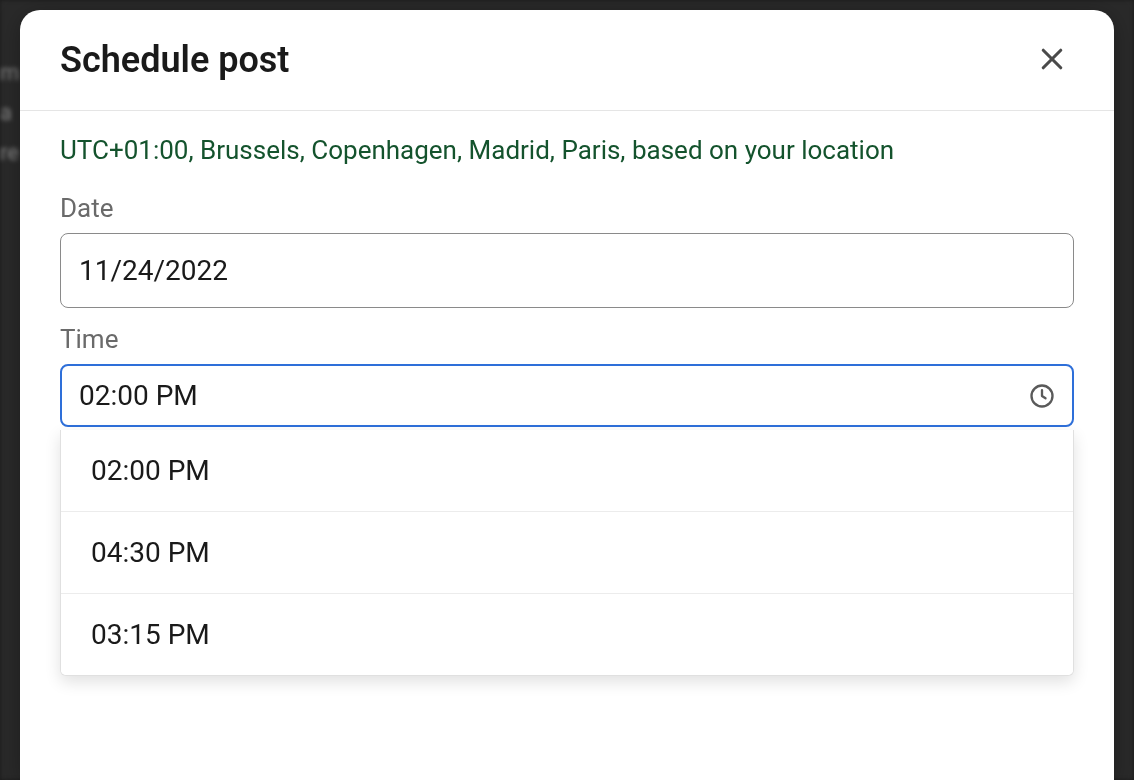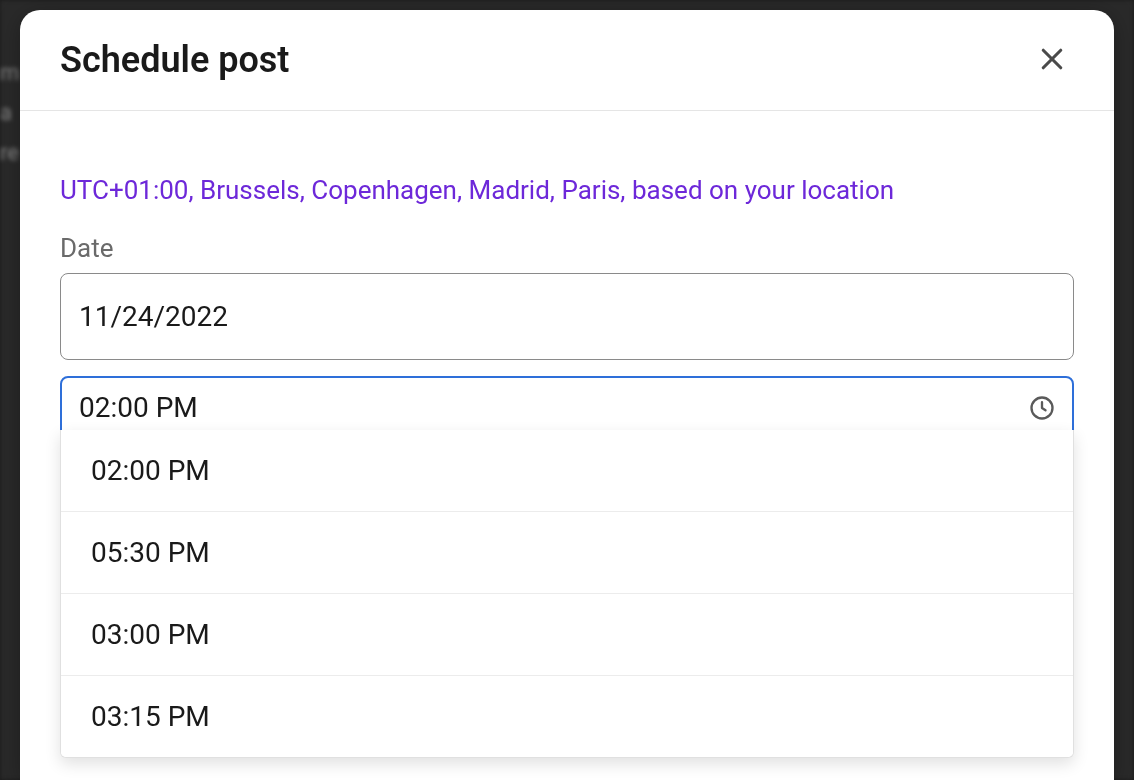--- a/index.html
+++ b/index.html
@@ -66,40 +66,39 @@
       width: 30px;
       height: 30px;
     }
     .modal-body {
       padding: 24px 40px;
       flex: 1;
       position: relative;
     }
     .tz-info {
       font-size: 26px;
-      color: #6d28d9;
+      color: #14532d;
       margin-bottom: 28px;
-      margin-top: 40px;
     }
     .field-group {
       margin-bottom: 16px;
     }
     .field-label {
       font-size: 26px;
       color: #6a6a6a;
       margin-bottom: 10px;
       display: block;
     }
     .input-wrapper {
       position: relative;
     }
     .text-input {
       width: 100%;
       font-size: 28px;
-      padding: 26px 18px;
+      padding: 20px 18px;
       border: 1px solid #8a8a8a;
       border-radius: 8px;
       color: #1a1a1a;
       background: #fff;
       font-family: inherit;
     }
     .text-input.focused {
       border: 2px solid #2e6fd9;
       outline: none;
       padding: 13px 17px;
@@ -167,31 +166,31 @@
     <p class="tz-info">UTC+01:00, Brussels, Copenhagen, Madrid, Paris, based on your location</p>
 
     <div class="field-group">
       <label class="field-label">Date</label>
       <div class="input-wrapper">
         <input class="text-input" type="text" value="11/24/2022" style="">
       </div>
     </div>
 
     <div class="field-group">
+      <label class="field-label">Time</label>
       <div class="input-wrapper">
         <input class="text-input focused" type="text" value="02:00 PM" style="">
         <span class="clock-icon">
           <svg viewBox="0 0 24 24" fill="none" stroke="currentColor" stroke-width="2" stroke-linecap="round" stroke-linejoin="round">
             <circle cx="12" cy="12" r="9"></circle>
             <polyline points="12 7 12 12 15 14"></polyline>
           </svg>
         </span>
       </div>
     </div>
 
     <div class="dropdown">
       <div class="dropdown-item">02:00 PM</div>
-      <div class="dropdown-item">05:30 PM</div>
-      <div class="dropdown-item">03:00 PM</div>
+      <div class="dropdown-item">04:30 PM</div>
       <div class="dropdown-item">03:15 PM</div>
     </div>
   </div>
 </div>
 
 </body></html>

